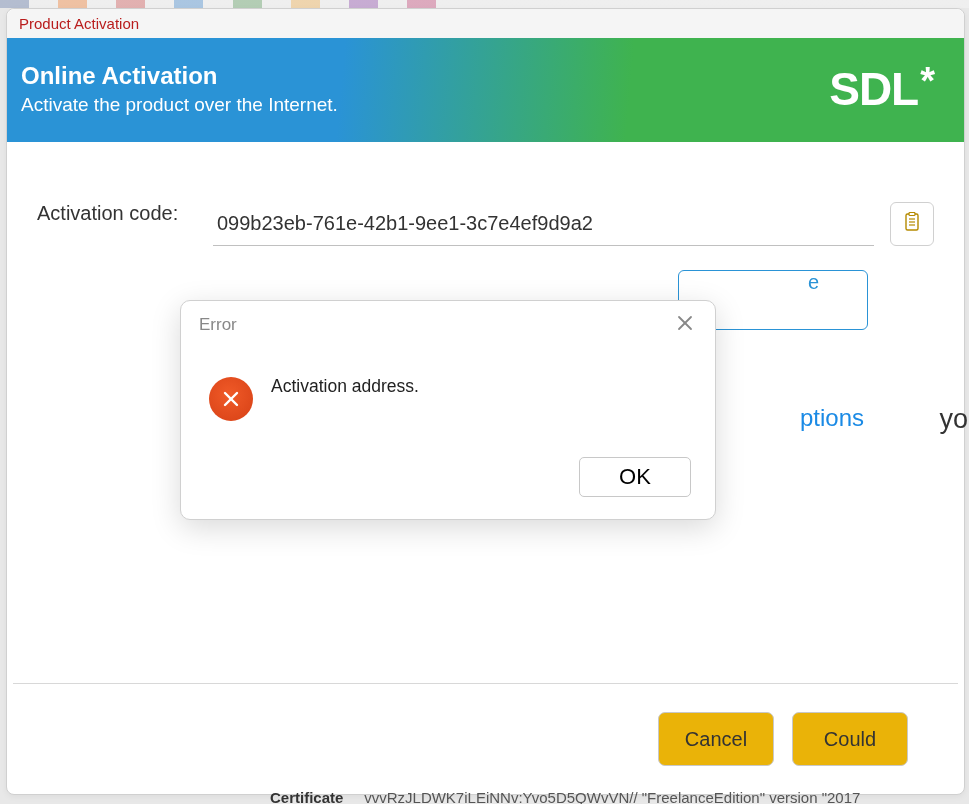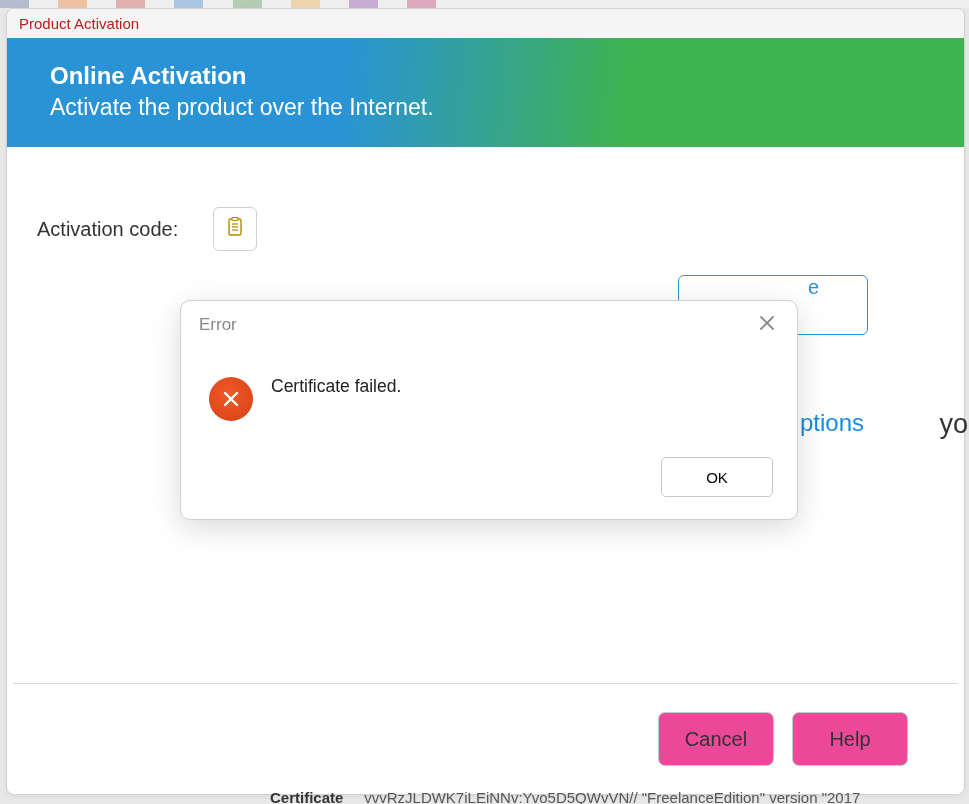--- a/index.html
+++ b/index.html
@@ -35,55 +35,54 @@
     }
     .titlebar {
       padding: 6px 12px;
       color: #b91c1c;
       font-size: 15px;
       background: #f5f5f5;
       border-radius: 8px 8px 0 0;
     }
     .header-banner {
       background: linear-gradient(95deg, #2a93d6 0%, #2a93d6 35%, #3fb34f 65%, #3fb34f 100%);
-      padding: 24px 30px 26px 43px;
+      padding: 24px 30px 26px 14px;
       display: flex;
       justify-content: space-between;
       align-items: center;
       position: relative;
     }
     .header-text h1 {
       color: #fff;
       font-size: 24px;
       font-weight: 600;
       margin-bottom: 4px;
     }
     .header-text p {
       color: #fff;
-      font-size: 23px;
+      font-size: 19px;
       font-weight: 300;
     }
     .sdl-logo {
       color: #fff;
       font-size: 46px;
       font-weight: 700;
       letter-spacing: -1px;
       display: flex;
       align-items: flex-start;
       line-height: 1;
     }
     .sdl-asterisk { font-size: 38px; margin-top: -4px; margin-left: 2px; }
     .content-area {
       flex: 1;
       padding: 60px 30px 20px 30px;
       position: relative;
     }
     .form-row {
       display: flex;
-      align-items: center;
       gap: 16px;
     }
     .field-label {
       font-size: 20px;
       color: #333;
       min-width: 160px;
     }
     .code-input {
       flex: 1;
       font-size: 20px;
@@ -142,41 +141,41 @@
       padding: 28px 56px 28px 30px;
       display: flex;
       justify-content: flex-end;
       gap: 18px;
     }
     .std-btn {
       min-width: 116px;
       height: 54px;
       border: 1px solid #c8c8c8;
       border-radius: 7px;
-      background: #ec4899;
+      background: #eab308;
       font-size: 20px;
       color: #333;
       cursor: pointer;
     }
     .bottom-strip {
       position: absolute;
       bottom: -2px;
       left: 270px;
       font-size: 15px;
       color: #555;
       white-space: nowrap;
     }
     .bottom-strip .bold { font-weight: 700; color: #333; }
 
     
     .error-dialog {
       position: absolute;
       top: 300px;
       left: 180px;
-      width: 618px;
+      width: 536px;
       background: #ffffff;
       border: 1px solid #d0d0d0;
       border-radius: 10px;
       box-shadow: 0 8px 30px rgba(0,0,0,0.15);
       z-index: 20;
     }
     .error-titlebar {
       display: flex;
       justify-content: space-between;
       align-items: center;
@@ -220,43 +219,48 @@
       padding: 16px 24px 22px 24px;
       display: flex;
       justify-content: flex-end;
     }
     .ok-btn {
       min-width: 112px;
       height: 40px;
       border: 1px solid #c8c8c8;
       border-radius: 5px;
       background: #fff;
-      font-size: 15px;
+      font-size: 22px;
       cursor: pointer;
     }
   </style>
 </head>
 <body>
 
 <div class="browser-tabs"></div>
 
 <div class="main-window">
 
   <div class="titlebar">Product Activation</div>
 
   <div class="header-banner">
     <div class="header-text">
       <h1>Online Activation</h1>
       <p>Activate the product over the Internet.</p>
     </div>
+    <div class="sdl-logo">
+      <span>SDL</span>
+      <span class="sdl-asterisk">*</span>
+    </div>
   </div>
 
   <div class="content-area">
     <div class="form-row">
       <label class="field-label">Activation code:</label>
+      <input class="code-input" type="text" value="099b23eb-761e-42b1-9ee1-3c7e4ef9d9a2" style="">
       <button class="paste-btn">
         <span>
           <svg width="18" height="20" viewBox="0 0 18 20">
             <rect x="3" y="2" width="12" height="16" rx="1.5" fill="none" stroke="#b58a00" stroke-width="1.4"></rect>
             <rect x="6" y="0.5" width="6" height="3" rx="1" fill="#fff" stroke="#b58a00" stroke-width="1.2"></rect>
             <line x1="6" y1="7" x2="12" y2="7" stroke="#b58a00" stroke-width="1.2"></line>
             <line x1="6" y1="10" x2="12" y2="10" stroke="#b58a00" stroke-width="1.2"></line>
             <line x1="6" y1="13" x2="12" y2="13" stroke="#b58a00" stroke-width="1.2"></line>
           </svg>
         </span>
@@ -267,21 +271,21 @@
       <span>e</span>
     </div>
 
     <a class="link-partial">ptions</a>
     <span class="link-cropped">yo</span>
   </div>
 
   <div class="footer-sep"></div>
   <div class="footer-bar">
     <button class="std-btn">Cancel</button>
-    <button class="std-btn">Help</button>
+    <button class="std-btn">Could</button>
   </div>
 </div>
 
 <div class="bottom-strip">
   <span class="bold">Certificate</span>
   &nbsp;&nbsp;&nbsp;
   <span>vvvRzJLDWK7iLEiNNv:Yvo5D5QWvVN// "FreelanceEdition" version "2017</span>
 </div>
 
 <div class="error-dialog">
@@ -297,19 +301,19 @@
     </span>
   </div>
   <div class="error-body">
     <div class="error-icon">
       <svg width="22" height="22" viewBox="0 0 22 22">
         <line x1="5" y1="5" x2="17" y2="17" stroke="#fff" stroke-width="2.4" stroke-linecap="round"></line>
         <line x1="17" y1="5" x2="5" y2="17" stroke="#fff" stroke-width="2.4" stroke-linecap="round"></line>
       </svg>
     </div>
     <div class="error-text">
-      <div class="headline">Certificate failed.</div>
+      <div class="headline">Activation address.</div>
     </div>
   </div>
   <div class="error-footer">
     <button class="ok-btn">OK</button>
   </div>
 </div>
 
 </body></html>

